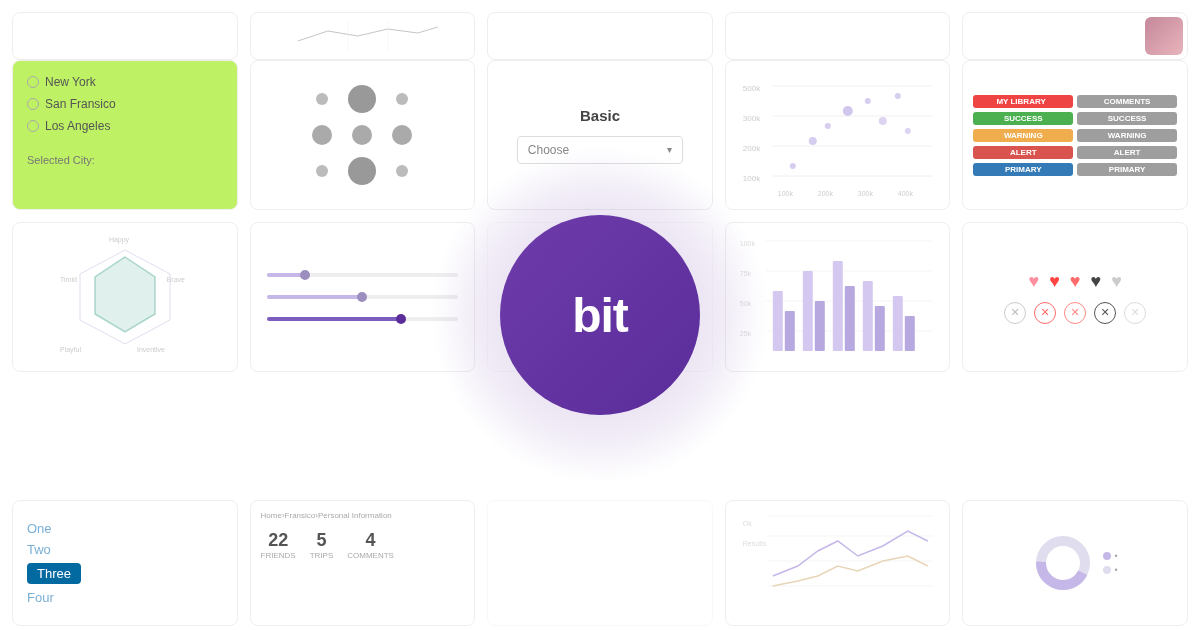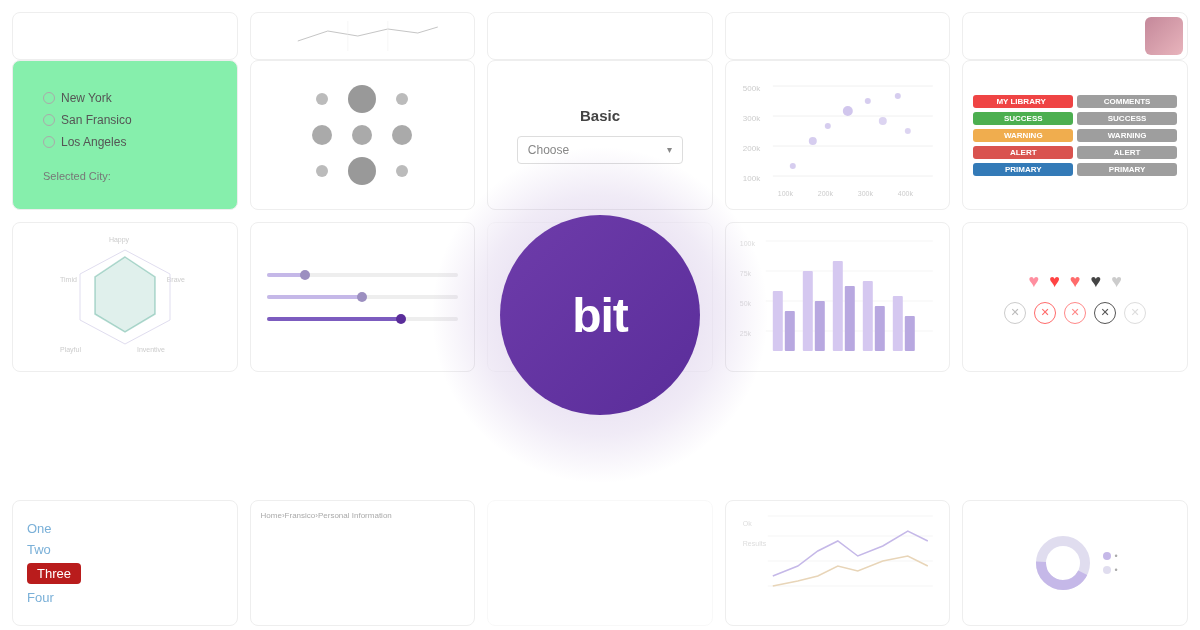--- a/index.html
+++ b/index.html
@@ -94,21 +94,21 @@
   <div style="background:#fff;border:1px solid #eee;border-radius:8px;"></div>
   <div style="background:#fff;border:1px solid #eee;border-radius:8px;"></div>
   <div style="background:#fff;border:1px solid #eee;border-radius:8px;display:flex;align-items:flex-end;justify-content:flex-end;padding:4px;">
 
     <div style="width:38px;height:38px;border-radius:6px;background:linear-gradient(135deg,#c4889a,#e8b4bc);"></div>
   </div>
 </div>
 
 <div style="position:absolute;top:60px;left:0;right:0;display:grid;grid-template-columns:repeat(5,1fr);grid-template-rows:repeat(2,150px);gap:12px;padding:0 12px;z-index:1;">
 
-  <div style="background:#86efac;border:1px solid #eee;border-radius:8px;padding:30px;">
+  <div style="background:#bef264;border:1px solid #eee;border-radius:8px;padding:14px;">
     <div class="radio-list">
       <div class="radio-item">
         <div class="radio-circle"></div>
         <span style="font-size:12px;color:#555;">New York</span>
       </div>
       <div class="radio-item">
         <div class="radio-circle"></div>
         <span style="font-size:12px;color:#555;">San Fransico</span>
       </div>
       <div class="radio-item">
@@ -262,33 +262,47 @@
     </div>
   </div>
 
 </div>
 
 <div style="position:absolute;bottom:0;left:0;right:0;display:grid;grid-template-columns:repeat(5,1fr);gap:12px;padding:0 12px 12px;height:130px;z-index:1;">
 
   <div style="background:#fff;border:1px solid #eee;border-radius:8px;padding:14px;display:flex;flex-direction:column;gap:6px;justify-content:center;">
     <span style="font-size:13px;color:#7ab0d8;">One</span>
     <span style="font-size:13px;color:#7ab0d8;">Two</span>
-    <div style="background:#b91c1c;color:#fff;padding:3px 10px;border-radius:4px;font-size:13px;display:inline-block;width:fit-content;">
+    <div style="background:#0369a1;color:#fff;padding:3px 10px;border-radius:4px;font-size:13px;display:inline-block;width:fit-content;">
       <span>Three</span>
     </div>
     <span style="font-size:13px;color:#7ab0d8;">Four</span>
   </div>
 
   <div style="background:#fff;border:1px solid #eee;border-radius:8px;padding:10px;display:flex;flex-direction:column;gap:4px;">
     <div style="display:flex;gap:0;flex-wrap:wrap;font-size:8px;color:#aaa;">
       <span>Home</span>
       <span>›</span>
       <span>Fransico</span>
       <span>›</span>
       <span>Personal Information</span>
+    </div>
+    <div style="display:flex;gap:14px;margin-top:6px;">
+      <div style="display:flex;flex-direction:column;align-items:center;">
+        <span style="font-size:18px;font-weight:700;color:#555;">22</span>
+        <span style="font-size:8px;color:#aaa;">FRIENDS</span>
+      </div>
+      <div style="display:flex;flex-direction:column;align-items:center;">
+        <span style="font-size:18px;font-weight:700;color:#555;">5</span>
+        <span style="font-size:8px;color:#aaa;">TRIPS</span>
+      </div>
+      <div style="display:flex;flex-direction:column;align-items:center;">
+        <span style="font-size:18px;font-weight:700;color:#555;">4</span>
+        <span style="font-size:8px;color:#aaa;">COMMENTS</span>
+      </div>
     </div>
   </div>
 
   <div style="background:#fff;border:1px solid #eee;border-radius:8px;padding:10px;opacity:0.4;">
   </div>
 
   <div style="background:#fff;border:1px solid #eee;border-radius:8px;padding:10px;">
     <svg width="100%" height="100" viewBox="0 0 200 100">
       <text x="5" y="15" font-size="7" fill="#ddd">Ok</text>
       <text x="5" y="35" font-size="7" fill="#ddd">Results</text>

